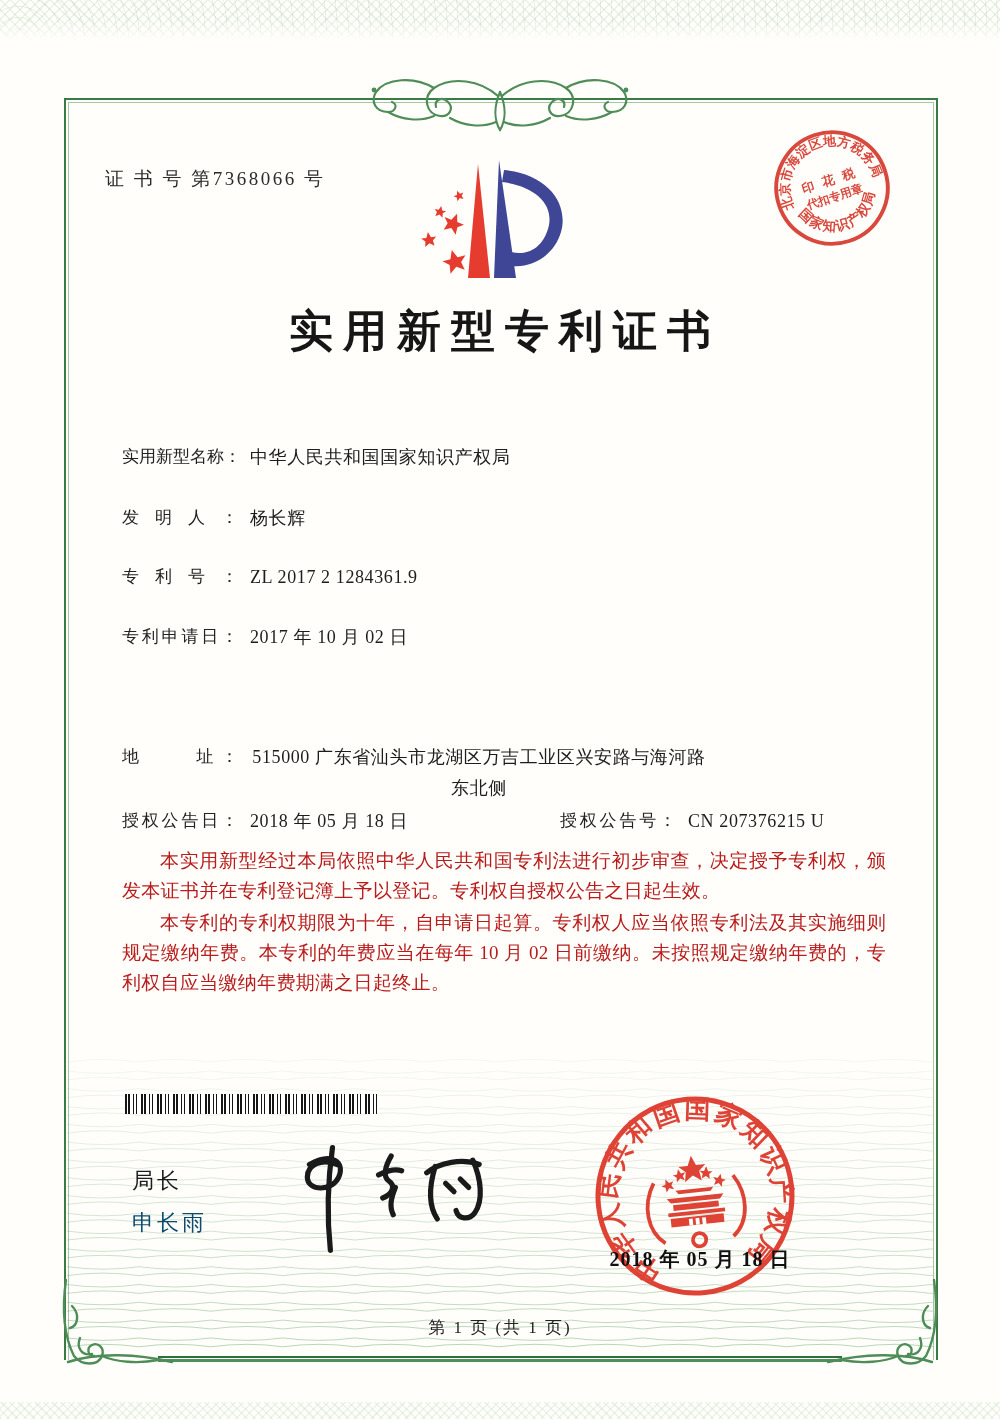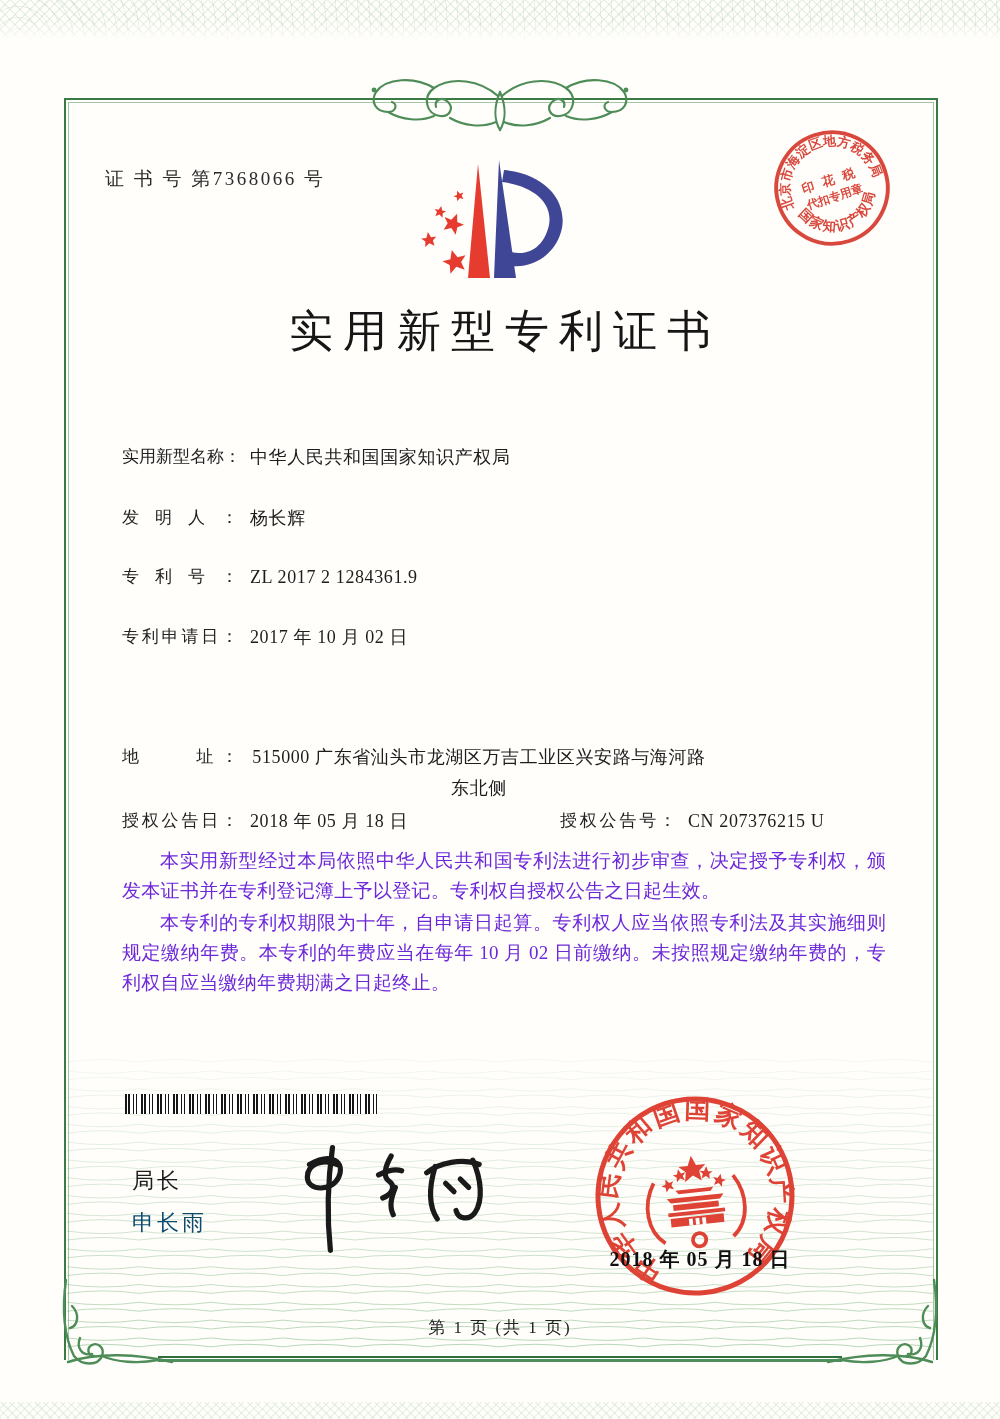--- a/index.html
+++ b/index.html
@@ -39,35 +39,35 @@
     background:linear-gradient(#2e6f3a 0 2px,#ffffff 2px 3px,#4f8f59 3px 6px);
   }
   .ornament{position:absolute;pointer-events:none;}
   .waves{position:absolute;left:67px;top:1058px;width:866px;height:298px;pointer-events:none;}
   
   .cert-no{position:absolute;left:98px;top:166px;font-size:19px;letter-spacing:2.5px;color:#2b2b2b;margin-left:7px;}
   .logo{position:absolute;left:412px;top:156px;width:160px;height:140px;}
   .tax-stamp{position:absolute;left:767px;top:123px;width:130px;height:130px;opacity:.93;}
   .title{
     position:absolute;left:0;top:302px;width:100%;margin:0;text-align:center;
-    font-size:44px;font-weight:normal;letter-spacing:10px;text-indent:10px;color:#161616;
+    font-size:44px;font-weight:bold;letter-spacing:10px;text-indent:10px;color:#161616;
   }
   
   .row{position:absolute;left:122px;display:flex;align-items:flex-start;}
   .lbl{
     flex:none;width:116px;font-size:17px;color:#222;line-height:30px;
     text-align:justify;text-align-last:justify;white-space:nowrap;
   }
   .val{margin-left:12px;font-size:18px;letter-spacing:.6px;line-height:30px;color:#1d1d1d;}
   .val-addr{width:458px;line-height:31px;word-break:break-all;text-align:center;}
   .grant-right{left:560px;}
   
   .paras{position:absolute;left:122px;top:846px;width:764px;}
   .paras p{margin:0 0 2px 0;font-size:19px;line-height:30px;text-indent:38px;
-    text-align:justify;letter-spacing:.3px;color:#6d28d9;}
+    text-align:justify;letter-spacing:.3px;color:#b91c1c;}
   
   .barcode{
     position:absolute;left:125px;top:1094px;width:253px;height:20px;
     background:repeating-linear-gradient(90deg,
       #151515 0 2px,#fff 2px 3px,#151515 3px 5px,#fff 5px 8px,
       #151515 8px 9px,#fff 9px 11px,#151515 11px 12px,#fff 12px 16px);
   }
   .signer-title{position:absolute;left:132px;top:1166px;font-size:22px;letter-spacing:3px;color:#1c1c1c;}
   .signer-name{position:absolute;left:132px;top:1208px;font-size:22px;letter-spacing:3px;color:#0c4a6e;}
   .signature{position:absolute;left:278px;top:1140px;width:220px;height:118px;}

